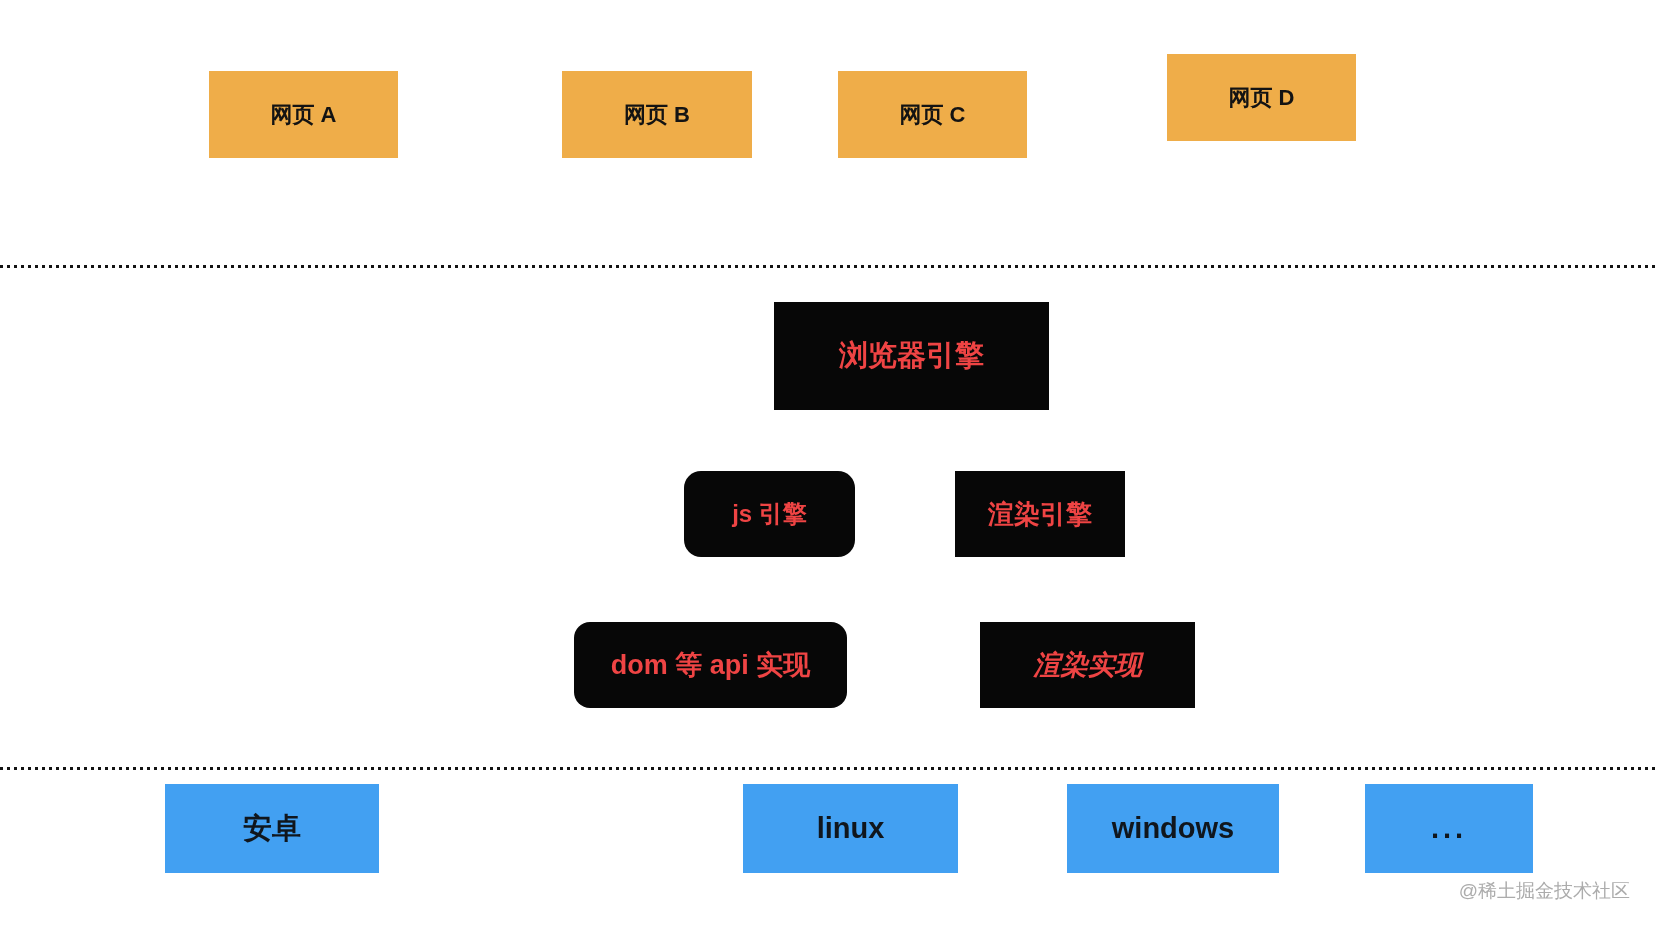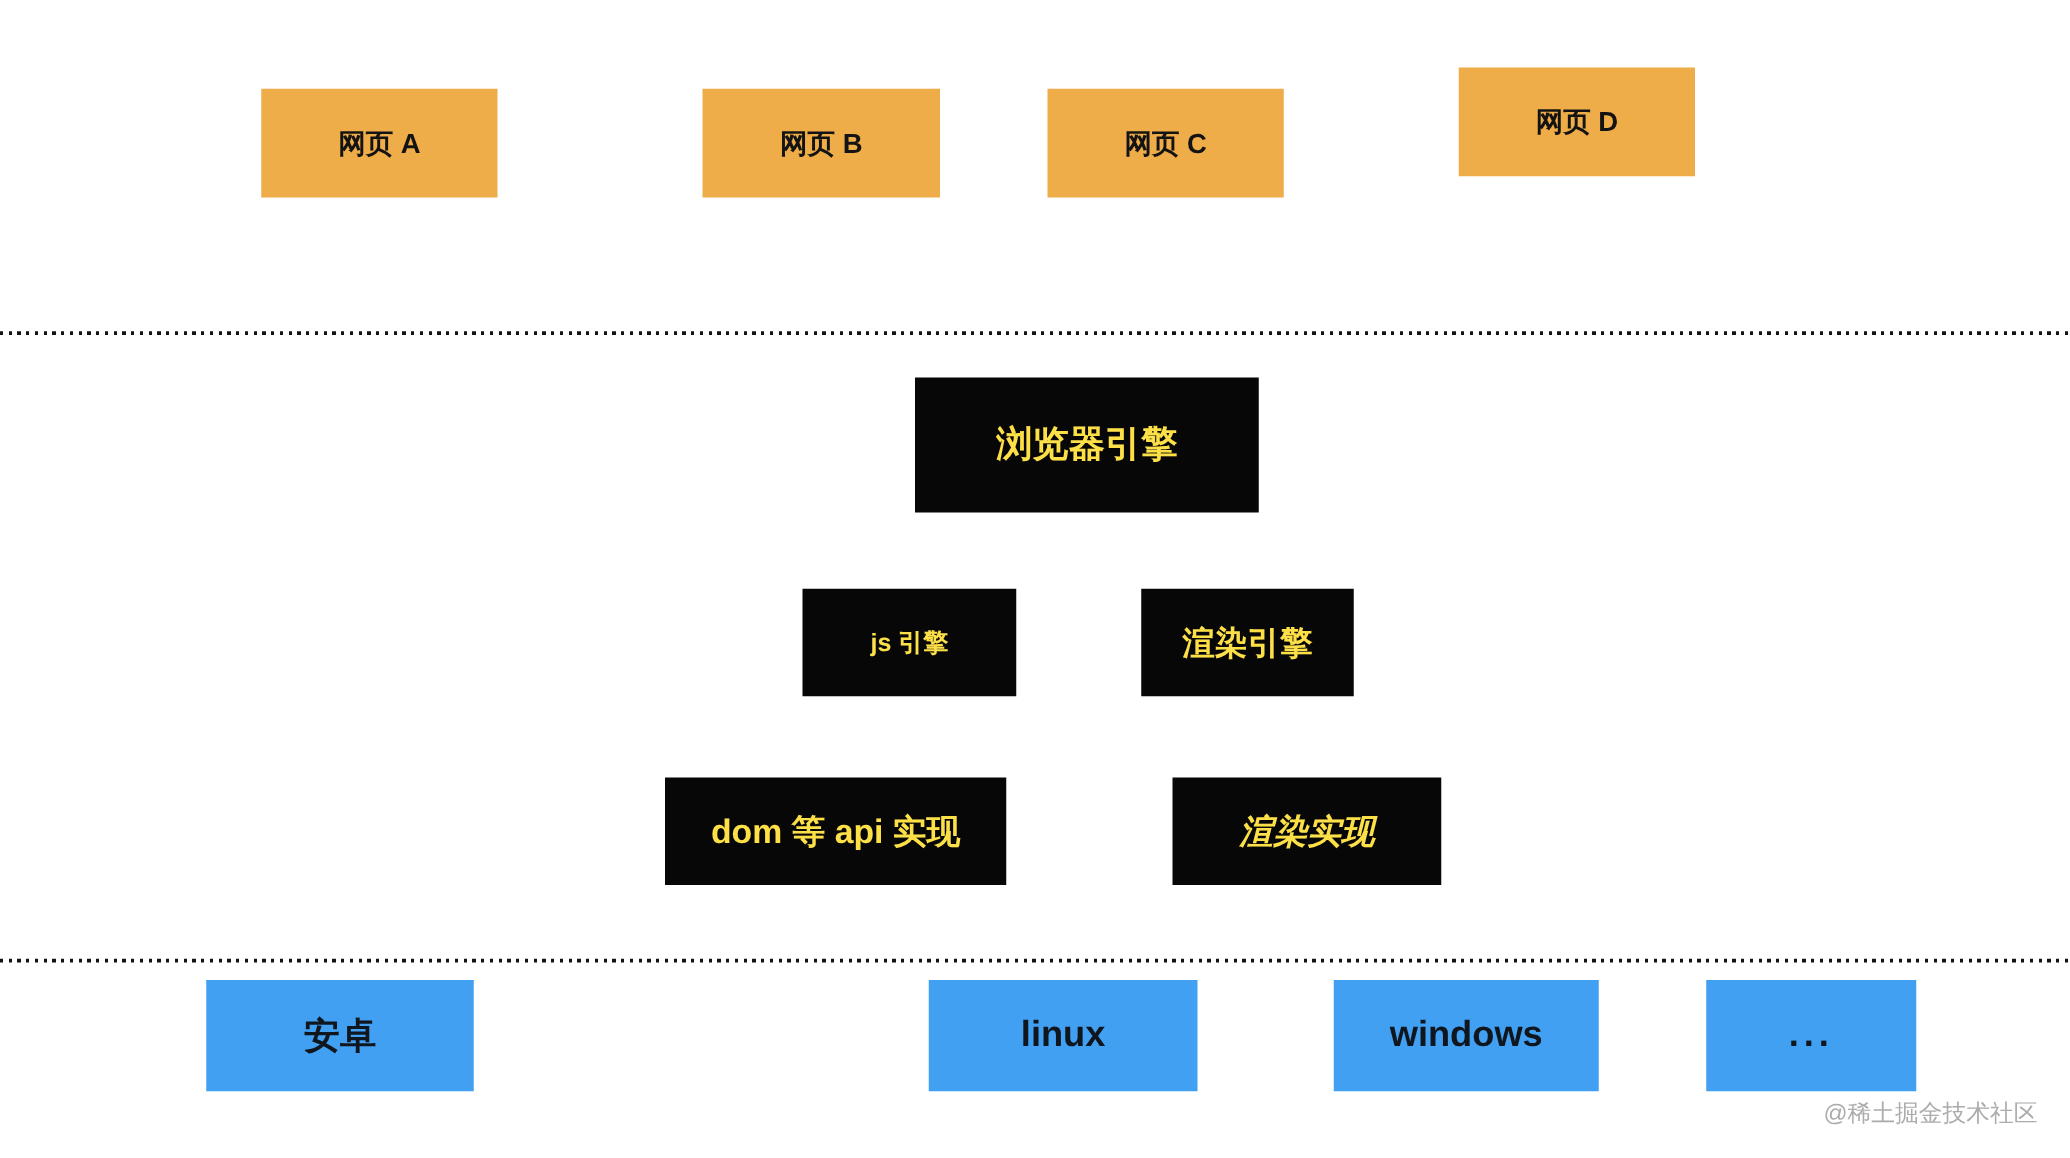--- a/index.html
+++ b/index.html
@@ -24,21 +24,22 @@
     box-sizing: border-box;
     white-space: nowrap;
   }
   .page-box {
     background: #efad49;
     color: #131313;
     font-size: 22px;
   }
   .engine-box {
     background: #070707;
-    color: #fde047;
+    color: #ef4444;
+    margin-left: 42px;
   }
   .os-box {
     background: #42a0f2;
     color: #10161d;
     font-size: 29px;
     text-align: center;
   }
   .divider {
     position: absolute;
     left: 0;
@@ -47,23 +48,23 @@
     background: repeating-linear-gradient(to right, #131313 0px, #131313 2.6px, transparent 2.6px, transparent 7px);
   }
   
   #page-a { left: 209px; top: 71px; width: 189px; height: 87px; }
   #page-b { left: 530px; top: 71px; width: 190px; height: 87px; margin-left: 32px; }
   #page-c { left: 838px; top: 71px; width: 189px; height: 87px; }
   #page-d { left: 1167px; top: 54px; width: 189px; height: 87px; }
   #divider-top { top: 265px; }
   
   #browser-engine { left: 732px; top: 302px; width: 275px; height: 108px; font-size: 29px; }
-  #js-engine      { left: 642px; top: 471px; width: 171px; height: 86px;  font-size: 20px; }
+  #js-engine      { left: 642px; top: 471px; width: 171px; height: 86px;  font-size: 24px; border-radius: 17px; }
   #render-engine  { left: 913px; top: 471px; width: 170px; height: 86px;  font-size: 26px; }
-  #dom-api        { left: 532px; top: 622px; width: 273px; height: 86px;  font-size: 27px; }
+  #dom-api        { left: 532px; top: 622px; width: 273px; height: 86px;  font-size: 27px; border-radius: 16px; }
   #render-impl    { left: 938px; top: 622px; width: 215px; height: 86px;  font-size: 27px; font-style: italic; }
   #divider-bottom { top: 767px; }
   
   #os-android { left: 165px;  top: 784px; width: 214px; height: 89px; }
   #os-ios     { left: 447px;  top: 784px; width: 213px; height: 89px; }
   #os-linux   { left: 743px;  top: 784px; width: 215px; height: 89px; }
   #os-windows { left: 1067px; top: 784px; width: 212px; height: 89px; }
   #os-more    { left: 1365px; top: 784px; width: 168px; height: 89px; letter-spacing: 4px; }
   
   #watermark {

